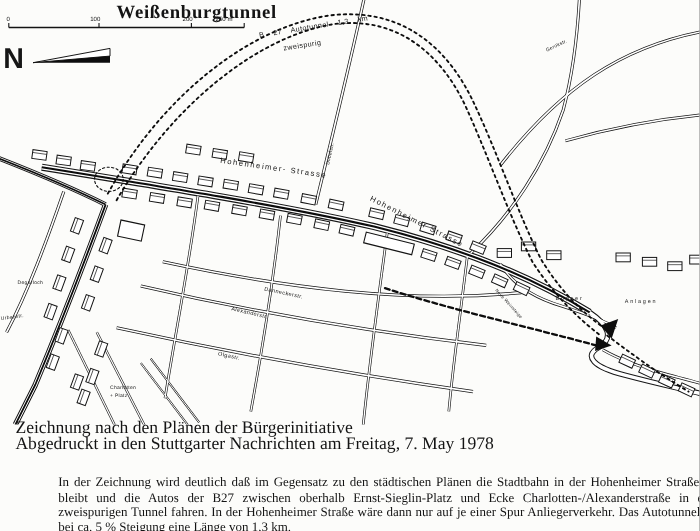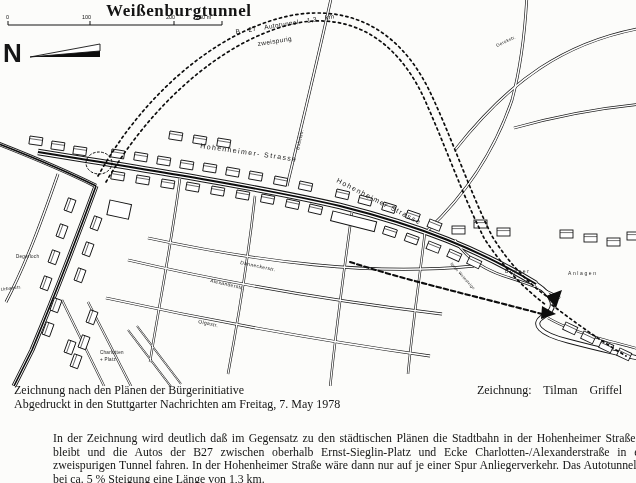--- a/index.html
+++ b/index.html
@@ -1,21 +1,21 @@
 <!DOCTYPE html>
 <html><head>
 <meta charset="utf-8">
 <style>
   html,body{margin:0;padding:0;background:#888;}
   .page{position:relative;width:636px;height:483px;background:#fcfcfa;overflow:hidden;
         font-family:"Liberation Serif", serif;color:#141414;}
   .title{position:absolute;left:106px;top:1px;font-size:17px;font-weight:bold;letter-spacing:.6px;}
   .map{position:absolute;left:0;top:0;}
   .credits{position:absolute;left:14px;right:10px;top:383px;display:flex;justify-content:space-between;
-           font-size:12px;line-height:14px;}
+           font-size:16px;line-height:14px;}
   .credit-right{word-spacing:9px;white-space:nowrap;padding-right:4px;}
   .desc{position:absolute;left:14px;top:432px;width:610px;font-size:11.8px;line-height:13.6px;
         text-align:justify;margin-left:39px;}
   
   text{font-family:"Liberation Sans", sans-serif;fill:#161616;}
   .m7{font-size:7px;letter-spacing:1.4px;}
   .m5{font-size:5px;letter-spacing:.4px;}
   .m45{font-size:4.5px;letter-spacing:.3px;}
   .m4{font-size:4px;letter-spacing:.3px;}
   .park{font-size:5px;letter-spacing:1.6px;fill:#2a2a2a;}
@@ -229,17 +229,16 @@
     </g>
   </svg>
 
   <div class="title">Weißenburgtunnel</div>
 
   <div class="credits">
     <div>
       <div>Zeichnung nach den Plänen der Bürgerinitiative</div>
       <div>Abgedruckt in den Stuttgarter Nachrichten am Freitag, 7. May 1978</div>
     </div>
-    <div class="credit-right">Zeichnung: Tilman Griffel</div>
   </div>
 
   <div class="desc">In der Zeichnung wird deutlich daß im Gegensatz zu den städtischen Plänen die Stadtbahn in der Hohenheimer Straße oben bleibt und die Autos der B27 zwischen oberhalb Ernst-Sieglin-Platz und Ecke Charlotten-/Alexanderstraße in einem zweispurigen Tunnel fahren. In der Hohenheimer Straße wäre dann nur auf je einer Spur Anliegerverkehr. Das Autotunnel hätte bei ca. 5 % Steigung eine Länge von 1,3 km.</div>
 </div>
 
 </body></html>

